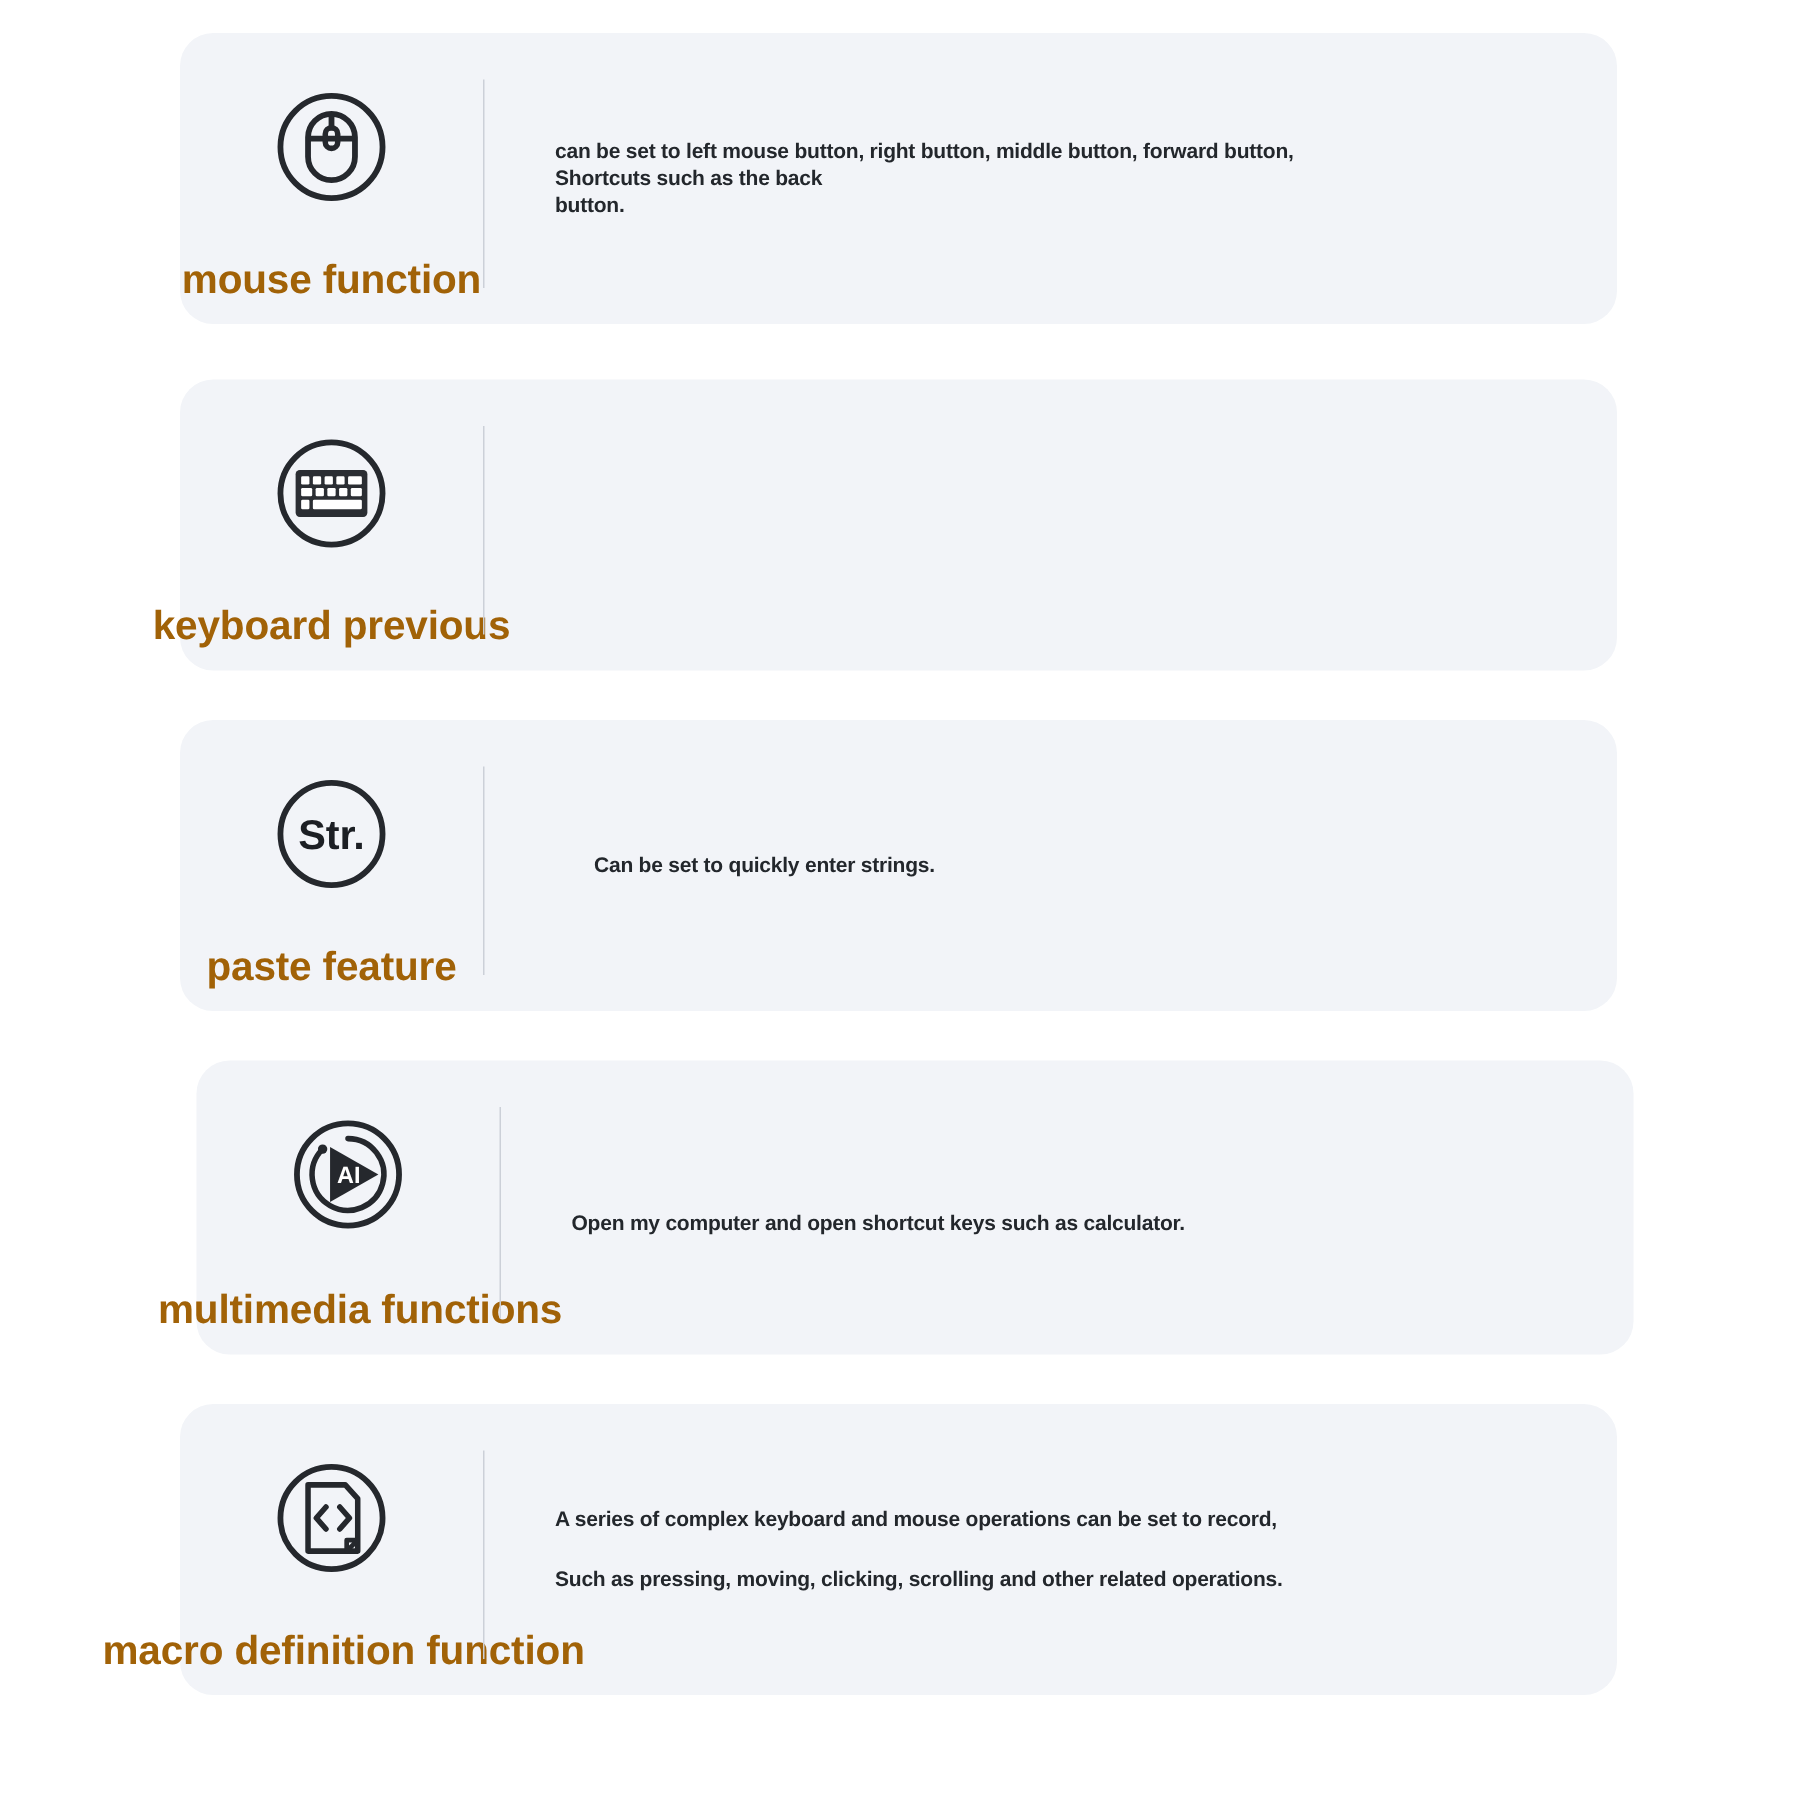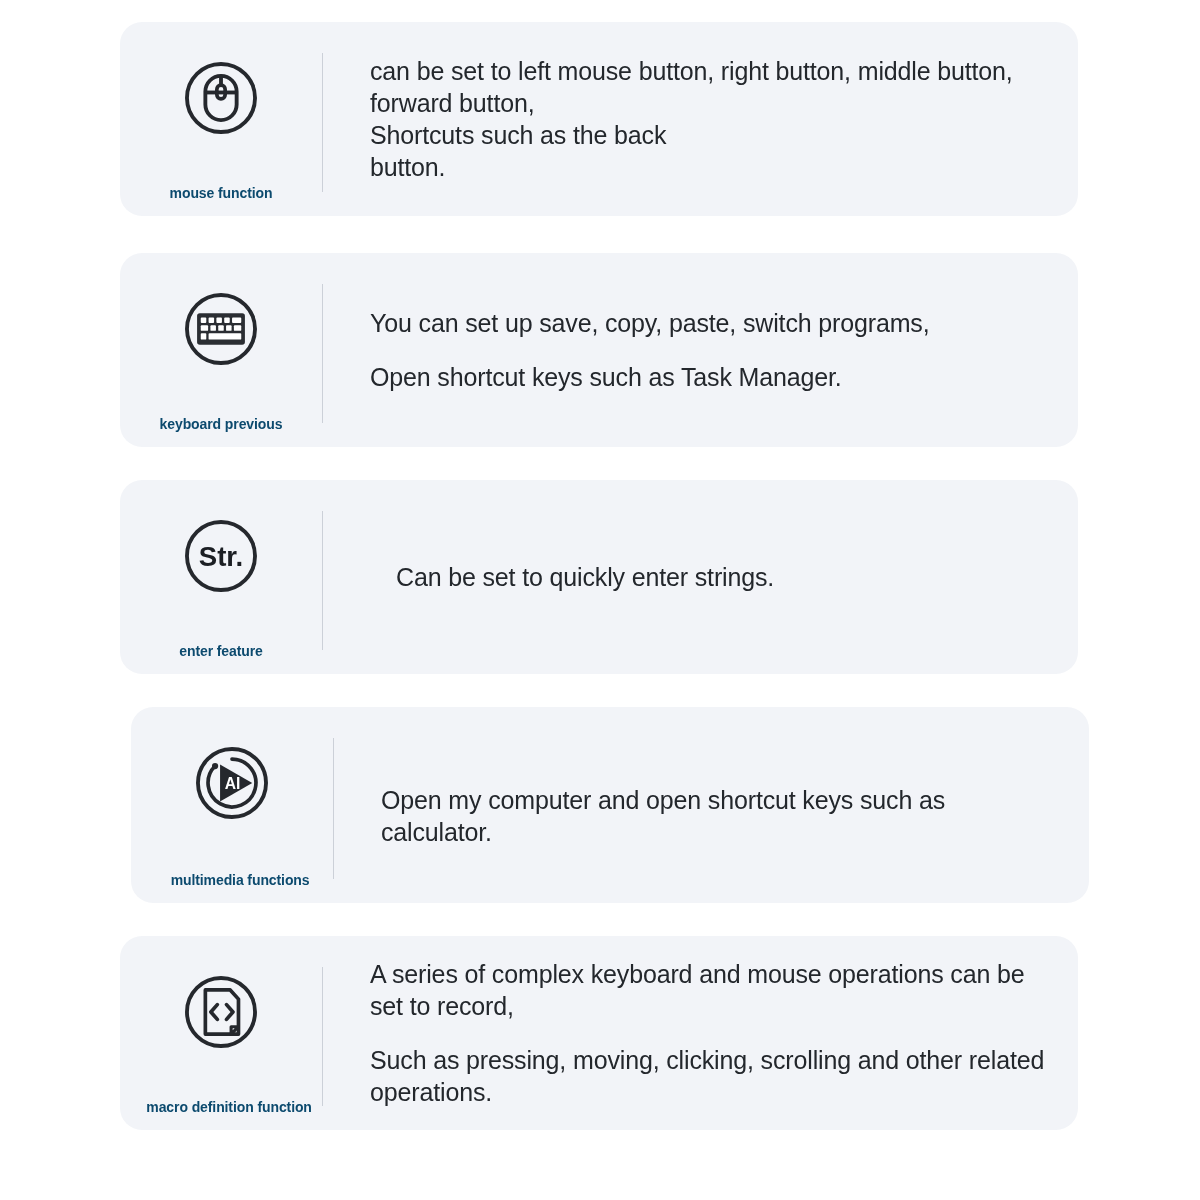--- a/index.html
+++ b/index.html
@@ -63,23 +63,23 @@
     width: 92px;
     height: 92px;
   }
 
   .icon-caption {
     position: absolute;
     bottom: 16px;
     left: 50%;
     transform: translateX(-50%);
     white-space: nowrap;
-    font-size: 14px;
+    font-size: 27px;
     font-weight: 700;
-    color: #0c4a6e;
+    color: #a16207;
     letter-spacing: -0.1px;
     line-height: 1;
   }
 
   
   .divider {
     flex: 0 0 1px;
     width: 1px;
     background: #ccd0d8;
     margin-top: 31px;
@@ -93,22 +93,22 @@
   .desc-col {
     flex: 1 1 auto;
     display: flex;
     flex-direction: column;
     justify-content: center;
     padding-left: 47px;
     padding-right: 30px;
   }
 
   .desc-line {
-    font-size: 25px;
-    font-weight: 400;
+    font-size: 14px;
+    font-weight: 700;
     color: #23272c;
     line-height: 1.28;
     letter-spacing: -0.15px;
   }
 
   .gap-sm  { }
   .gap-md  { margin-top: 22px; }
   .gap-none{ margin-top: 0; }
 
   
@@ -167,35 +167,31 @@
             <rect x="55.5" y="46" width="6" height="6" rx="1"></rect>
             <rect x="64" y="46" width="8" height="6" rx="1"></rect>
             <rect x="28" y="54.5" width="6" height="7" rx="1"></rect>
             <rect x="36.5" y="54.5" width="35.5" height="7" rx="1"></rect>
           </g>
         </svg>
       </div>
       <div class="icon-caption">keyboard previous</div>
     </div>
     <div class="divider"></div>
-    <div class="desc-col">
-      <div class="desc-line gap-none">You can set up save, copy, paste, switch programs,</div>
-      <div class="desc-line gap-md">Open shortcut keys such as Task Manager.</div>
-    </div>
   </div>
 
   <div class="feature-card card-string">
     <div class="icon-col">
       <div class="icon-wrap">
         <svg viewBox="0 0 100 100" xmlns="http://www.w3.org/2000/svg">
           <circle cx="50" cy="50" r="37" fill="none" stroke="#25282d" stroke-width="4.2"></circle>
           <text class="str-text" x="50" y="61" text-anchor="middle" fill="#1c1f24">Str.</text>
         </svg>
       </div>
-      <div class="icon-caption">enter feature</div>
+      <div class="icon-caption">paste feature</div>
     </div>
     <div class="divider"></div>
     <div class="desc-col">
       <div class="desc-line gap-none">Can be set to quickly enter strings.</div>
     </div>
   </div>
 
   <div class="feature-card card-multimedia">
     <div class="icon-col">
       <div class="icon-wrap">

